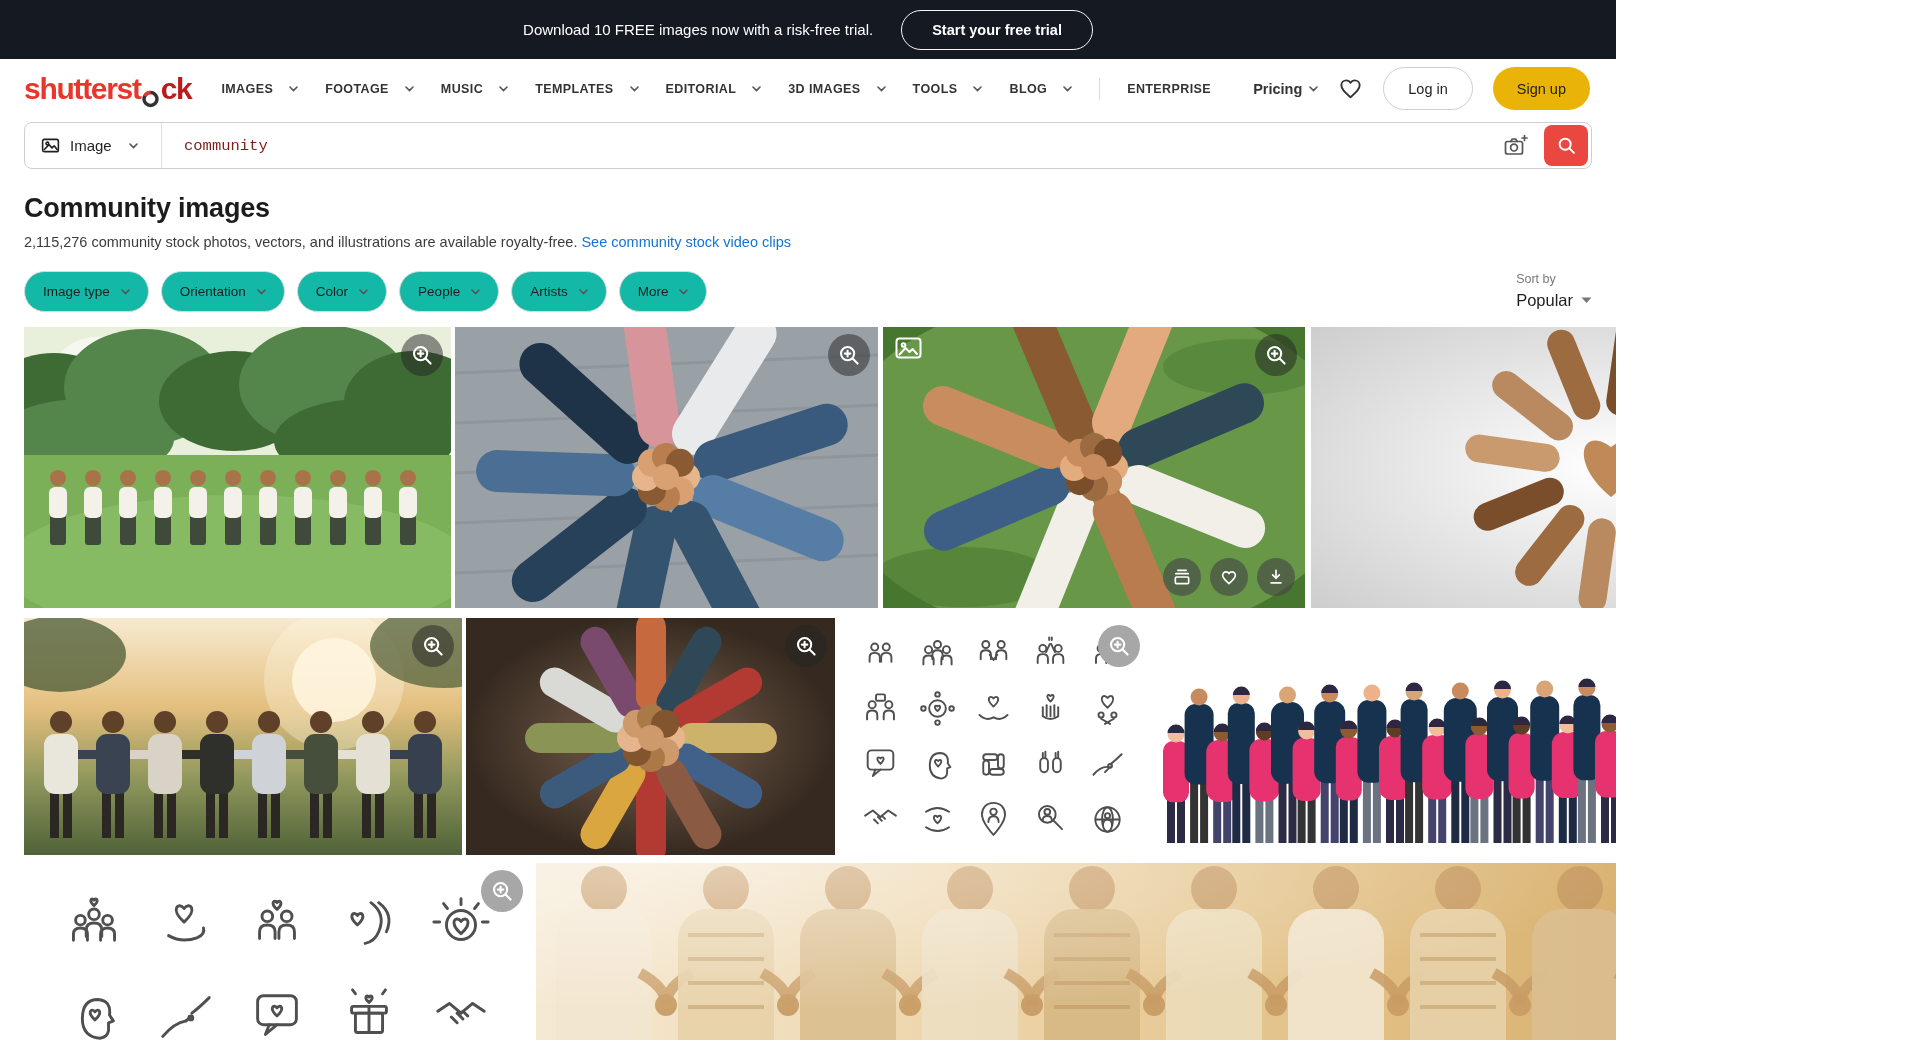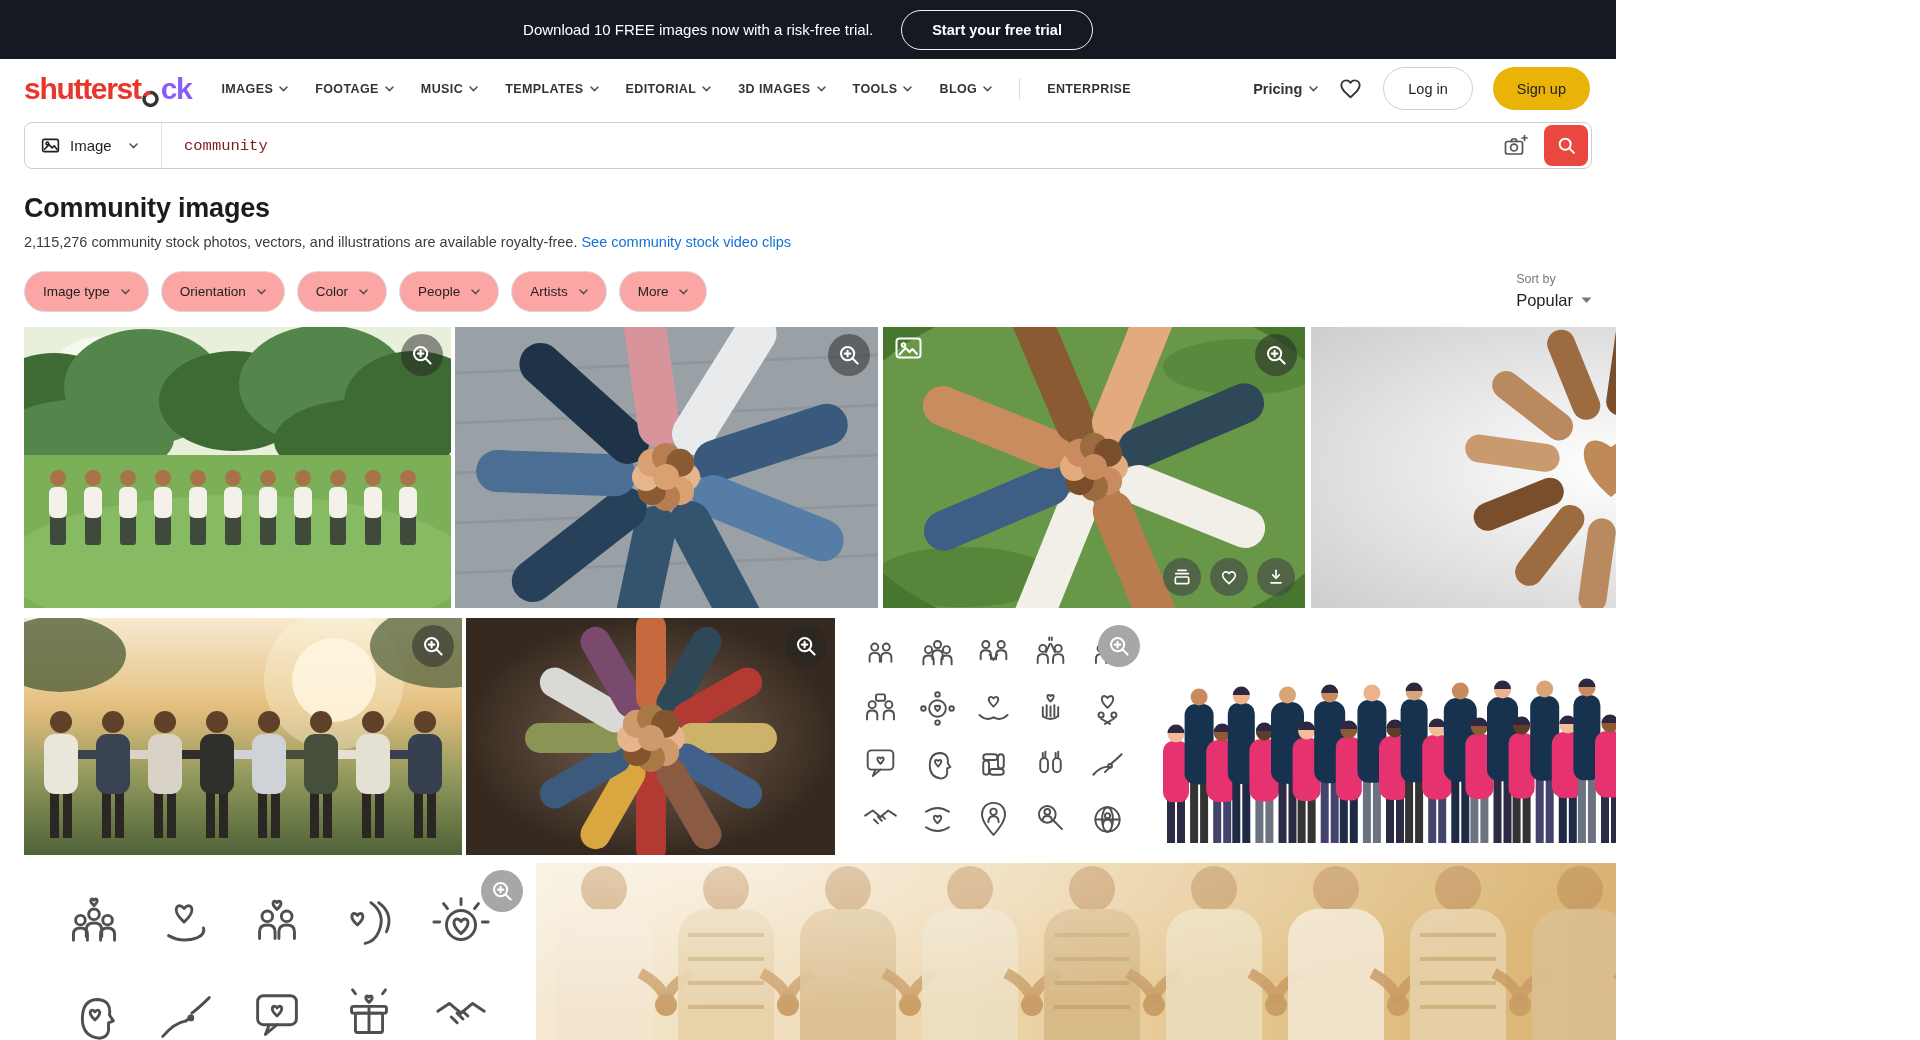--- a/index.html
+++ b/index.html
@@ -8,25 +8,25 @@
 
   
   .promo{height:59px;background:#151a22;display:flex;align-items:center;justify-content:center;gap:28px}
   .promo-text{color:#fff;font-size:15px}
   .promo-cta{background:none;border:1.5px solid #f5f5f5;color:#fff;border-radius:21px;height:40px;padding:0 30px;
     font-size:14.5px;font-weight:700;font-family:inherit;cursor:pointer}
 
   
   header{height:59px;display:flex;align-items:center;padding:0 26px 0 24px;background:#fff}
   .logo{display:flex;align-items:flex-end;font-weight:800;font-size:30px;letter-spacing:-1.3px;text-decoration:none;cursor:pointer}
-  .l-red{color:#e8362d}.l-dark{color:#8b5cf6}
+  .l-red{color:#e8362d}.l-dark{color:#b91c1c}
   .l-o{display:inline-flex;margin:0 .5px;transform:translateY(2.5px)}
   .l-o svg{width:19px;height:19px}
   nav{display:flex;align-items:center;gap:27px;margin-left:30px}
-  .nav-item{display:flex;align-items:center;gap:6px;font-size:12.5px;font-weight:700;color:#333;
+  .nav-item{display:flex;align-items:center;gap:16px;font-size:12.5px;font-weight:700;color:#333;
     letter-spacing:.4px;text-decoration:none;cursor:pointer}
   .nav-div{width:1px;height:22px;background:#dcdcdc}
   .chev svg{width:9px;height:6px;display:block}
   .hdr-right{margin-left:auto;display:flex;align-items:center;gap:20px}
   .pricing{display:flex;align-items:center;gap:7px;font-size:14.5px;font-weight:700;color:#333;text-decoration:none;cursor:pointer}
   .hheart{display:flex;cursor:pointer}
   .hheart svg{width:25px;height:25px}
   .pill{border-radius:22px;height:43px;padding:0 24px;font-size:14.5px;font-weight:400;font-family:inherit;cursor:pointer}
   .ghost{background:#fff;border:1px solid #cfcfcf;color:#1f1f1f}
   .solid{background:#eab308;border:none;color:#1f1f1f}
@@ -45,21 +45,21 @@
   .sbtn svg{width:21px;height:21px}
 
   
   h1{margin:24px 24px 0;font-size:27px;font-weight:700;color:#1c1c1c;letter-spacing:-.2px}
   .sub{margin:10px 24px 0;font-size:14.5px;color:#3c3c3c}
   .vlink{color:#1373d6;text-decoration:none;cursor:pointer}
 
   
   .toolbar{margin:21px 24px 0;display:flex;align-items:flex-start}
   .chips{display:flex;gap:12px}
-  .chip{display:flex;align-items:center;gap:11px;background:#fca5a5;border:1px solid #dadada;border-radius:23px;height:41px;
+  .chip{display:flex;align-items:center;gap:11px;background:#14b8a6;border:1px solid #dadada;border-radius:23px;height:41px;
     padding:0 18px;font-size:13.5px;color:#1f1f1f;font-family:inherit;cursor:pointer}
   .sort{margin-left:auto;padding-top:1px}
   .sort-label{font-size:12.5px;color:#7a7a7a}
   .sort-value{margin-top:5px;font-size:16.5px;color:#1f1f1f;display:flex;align-items:center;gap:8px;cursor:pointer}
   .caretf svg{width:11px;height:7px;display:block}
 
   
   .grid{position:absolute;top:327px;left:24px;width:1858px;height:713px}
   .tile{position:absolute;overflow:hidden;background:#fff;cursor:pointer}
   .art{position:absolute;inset:0}

